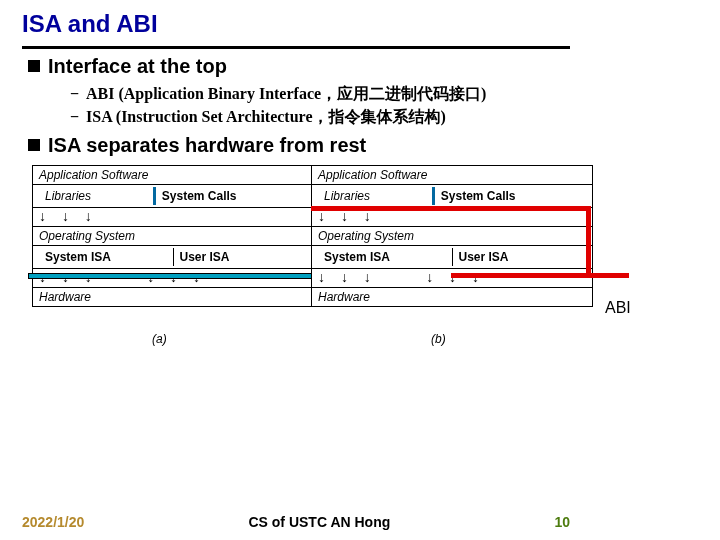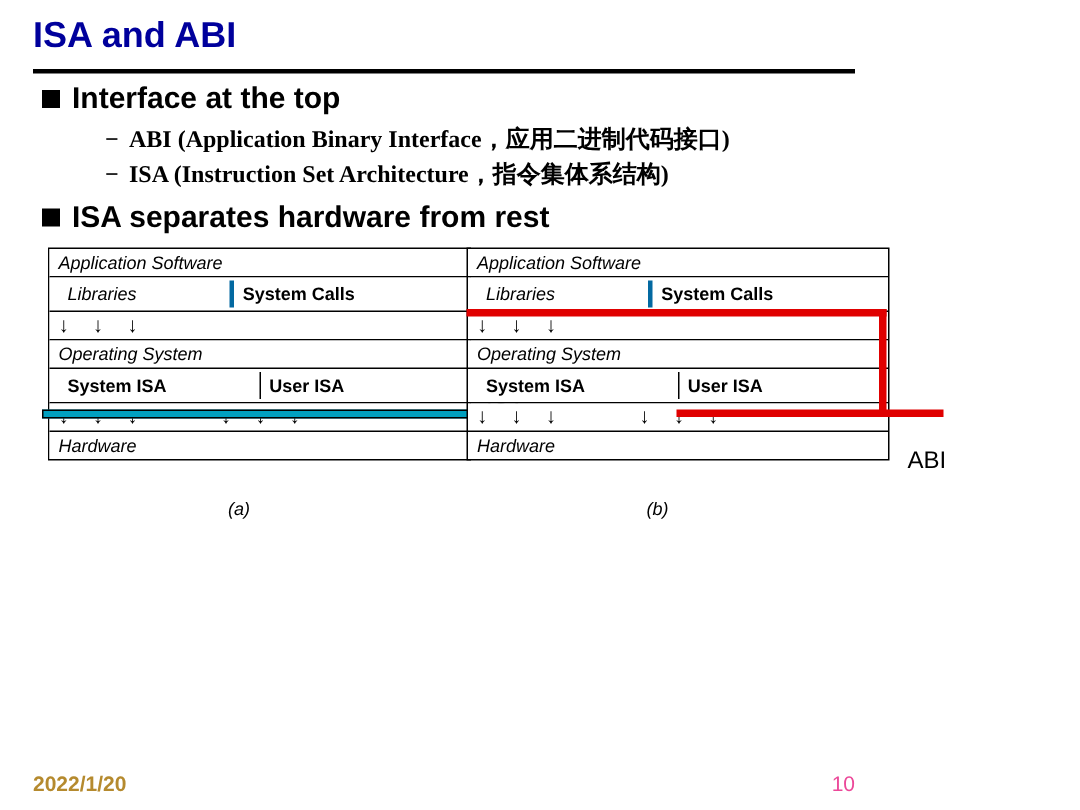--- a/index.html
+++ b/index.html
@@ -77,21 +77,21 @@
 
   
   .footer {
     position: absolute;
     bottom: 10px; left: 22px; right: 22px;
     display: flex; justify-content: space-between; align-items: center;
     font-size: 14px;
   }
   .date { color: #b58a2e; font-weight: bold; }
   .center-txt { font-weight: bold; }
-  .pagenum { color: #ec4899; font-weight: normal; }
+  .pagenum { color: #4d7c0f; font-weight: bold; }
 </style>
 </head>
 <body>
 
 <div class="slide">
   <h1 class="title">ISA and ABI</h1>
   <hr class="hr">
 
   <ul class="sq-bullets">
     <li>
@@ -158,15 +158,16 @@
       <div class="abi-line" style="top:47px; left:285px; width:5px; height:72px;"></div>
       <div class="abi-line" style="top:114px; left:150px; width:178px; height:5px;"></div>
       <span class="side-lbl" style="top:108px; left:304px;margin-top:32px;">ABI</span>
       <span class="cap" style="bottom:-2px; left:130px;">(b)</span>
     </div>
 
   </div>
 
   <div class="footer">
     <span class="date">2022/1/20</span>
+    <span class="center-txt">CS of USTC AN Hong</span>
     <span class="pagenum">10</span>
   </div>
 </div>
 
 </body></html>

